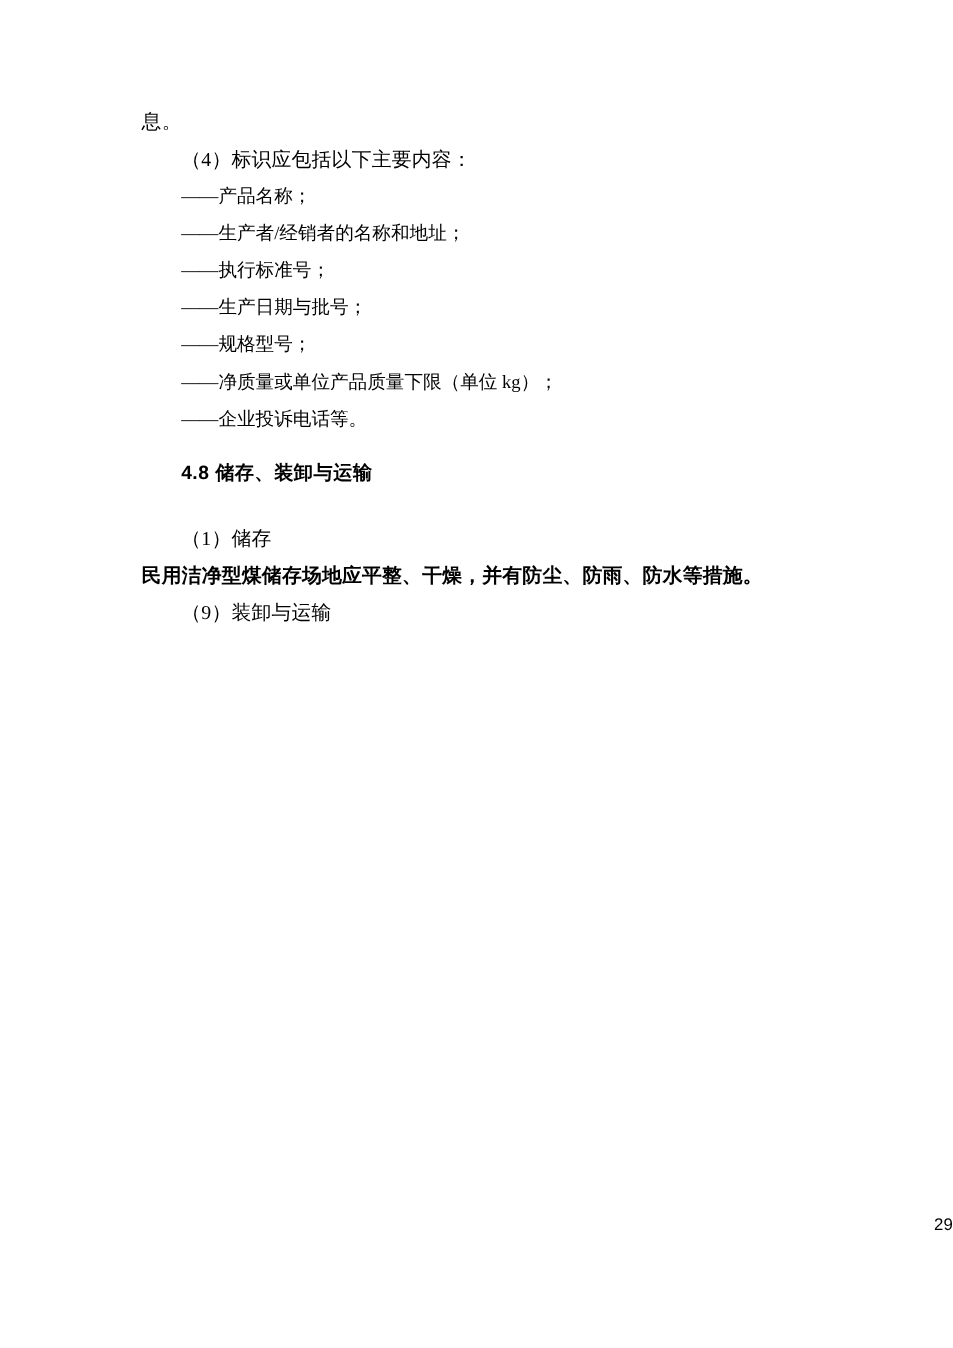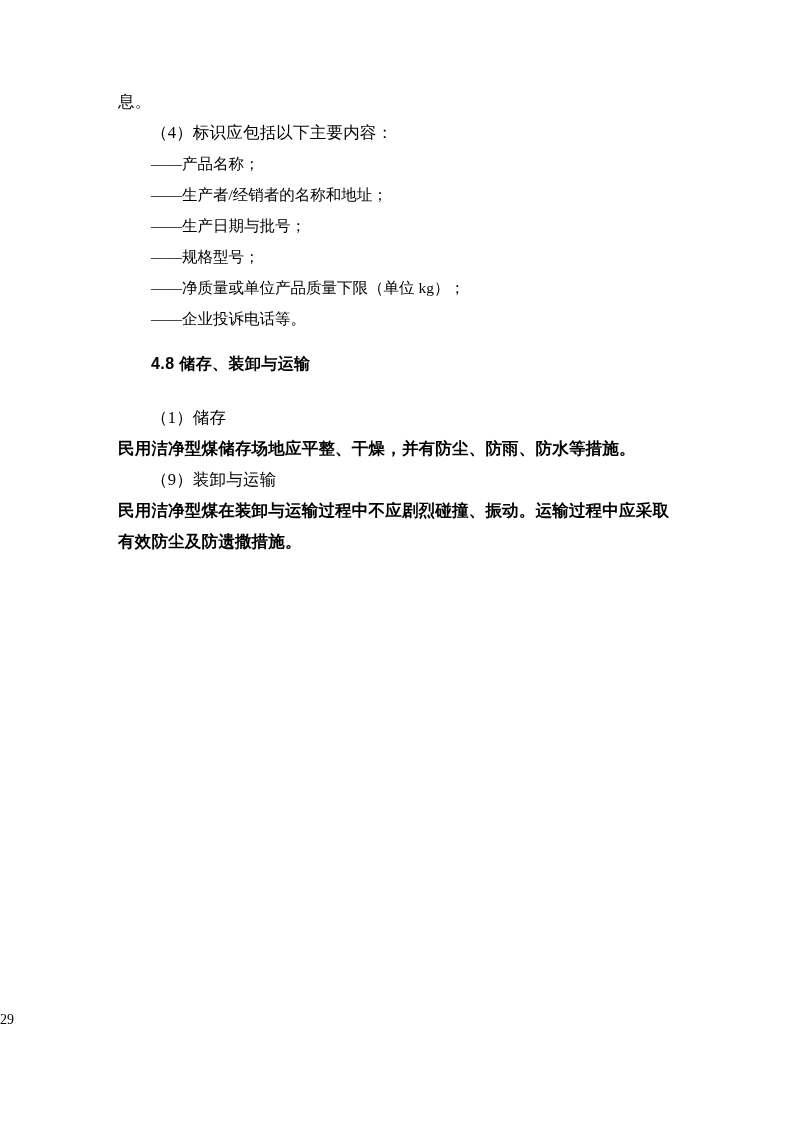--- a/index.html
+++ b/index.html
@@ -54,45 +54,45 @@
     font-size: 16.5px;
     line-height: 31px;
     text-indent: 0px;
     font-weight: bold;
   }
   .page-number {
     position: absolute;
     left: 0;
     right: 0;
     top: 1012px;
-    text-align: left;
+    text-align: right;
     font-size: 14px;
-    font-family: Liberation Serif, serif;
+    font-family: Liberation Sans, sans-serif;
   }
 </style>
 </head>
 <body>
 
 <div class="page">
   <div class="content">
 
     <div class="line">息。</div>
 
     <div class="line indent">（4）标识应包括以下主要内容：</div>
 
     <div class="dash-item">——产品名称；</div>
     <div class="dash-item">——生产者/经销者的名称和地址；</div>
+    <div class="dash-item">——执行标准号；</div>
     <div class="dash-item">——生产日期与批号；</div>
     <div class="dash-item">——规格型号；</div>
     <div class="dash-item">——净质量或单位产品质量下限（单位 kg）；</div>
     <div class="dash-item">——企业投诉电话等。</div>
 
     <div class="heading">4.8  储存、装卸与运输</div>
 
     <div class="line indent">（1）储存</div>
     <div class="line para">民用洁净型煤储存场地应平整、干燥，并有防尘、防雨、防水等措施。</div>
     <div class="line indent">（9）装卸与运输</div>
-    <div class="line para">民用洁净型煤在装卸与运输过程中不应剧烈碰撞、振动。运输过程中应采取有效防尘及防遗撒措施。</div>
 
   </div>
 
   <div class="page-number">29</div>
 </div>
 
 </body></html>

